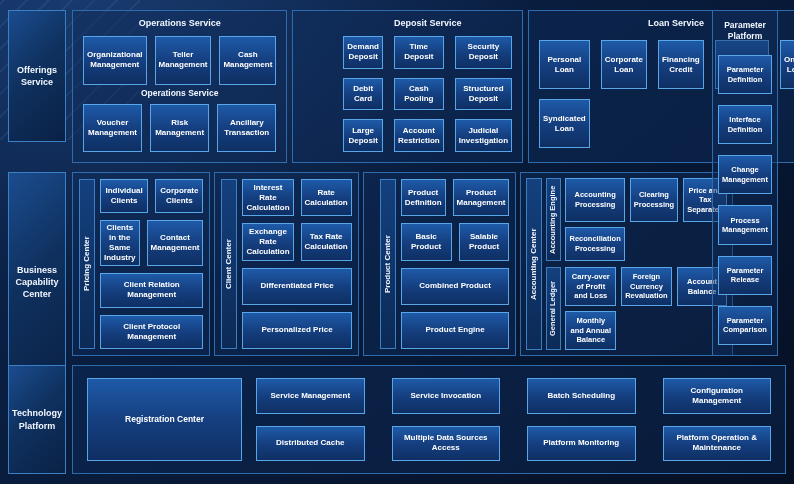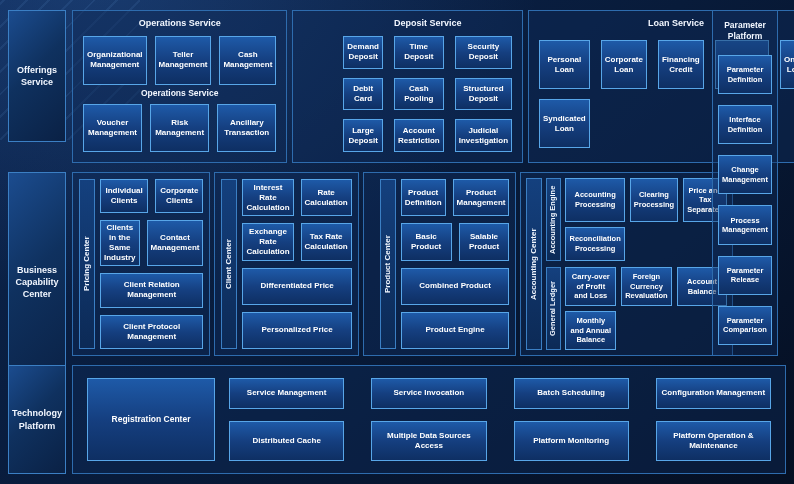--- a/index.html
+++ b/index.html
@@ -81,21 +81,21 @@
   .acct-sub .vlabel { width:15px; font-size:7.5px; }
   .acct-grid { flex:1; display:grid; grid-template-columns:1fr 1fr 1fr; gap:5px; }
   .acct-grid .box { font-size:7.5px; }
 
   
   .row3 {
     position:absolute; left:72px; top:365px; width:714px; height:109px;
     border:1px solid #2e6cae; background: rgba(16,45,92,.40);
     display:flex; gap:14px; padding:12px 14px;
   }
-  .reg-box { width:128px; font-size:8.5px; }
+  .reg-box { width:155px; font-size:8.5px; }
   .tech-grid { flex:1; display:grid; grid-template-columns:repeat(4,1fr); gap:12px 27px; }
 
   
   .param-col {
     position:absolute; left:712px; top:10px; width:66px; height:346px;
     border:1px solid #2e6cae; background: rgba(16,45,92,.45);
     display:flex; flex-direction:column; gap:11px; padding:6px 5px 10px;
   }
   .param-title { font-size:8.5px; font-weight:bold; text-align:center; line-height:1.35; padding:3px 0 1px; }
   .param-col .box { flex:1; font-size:7.5px; }

